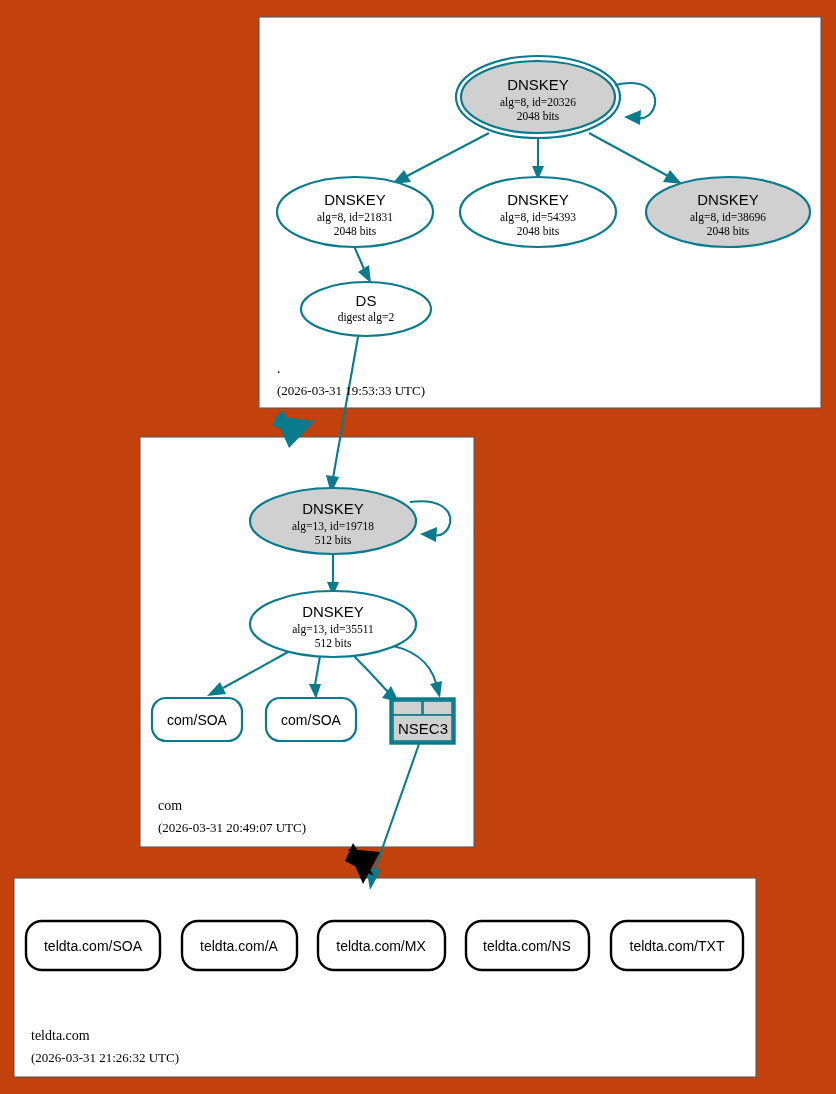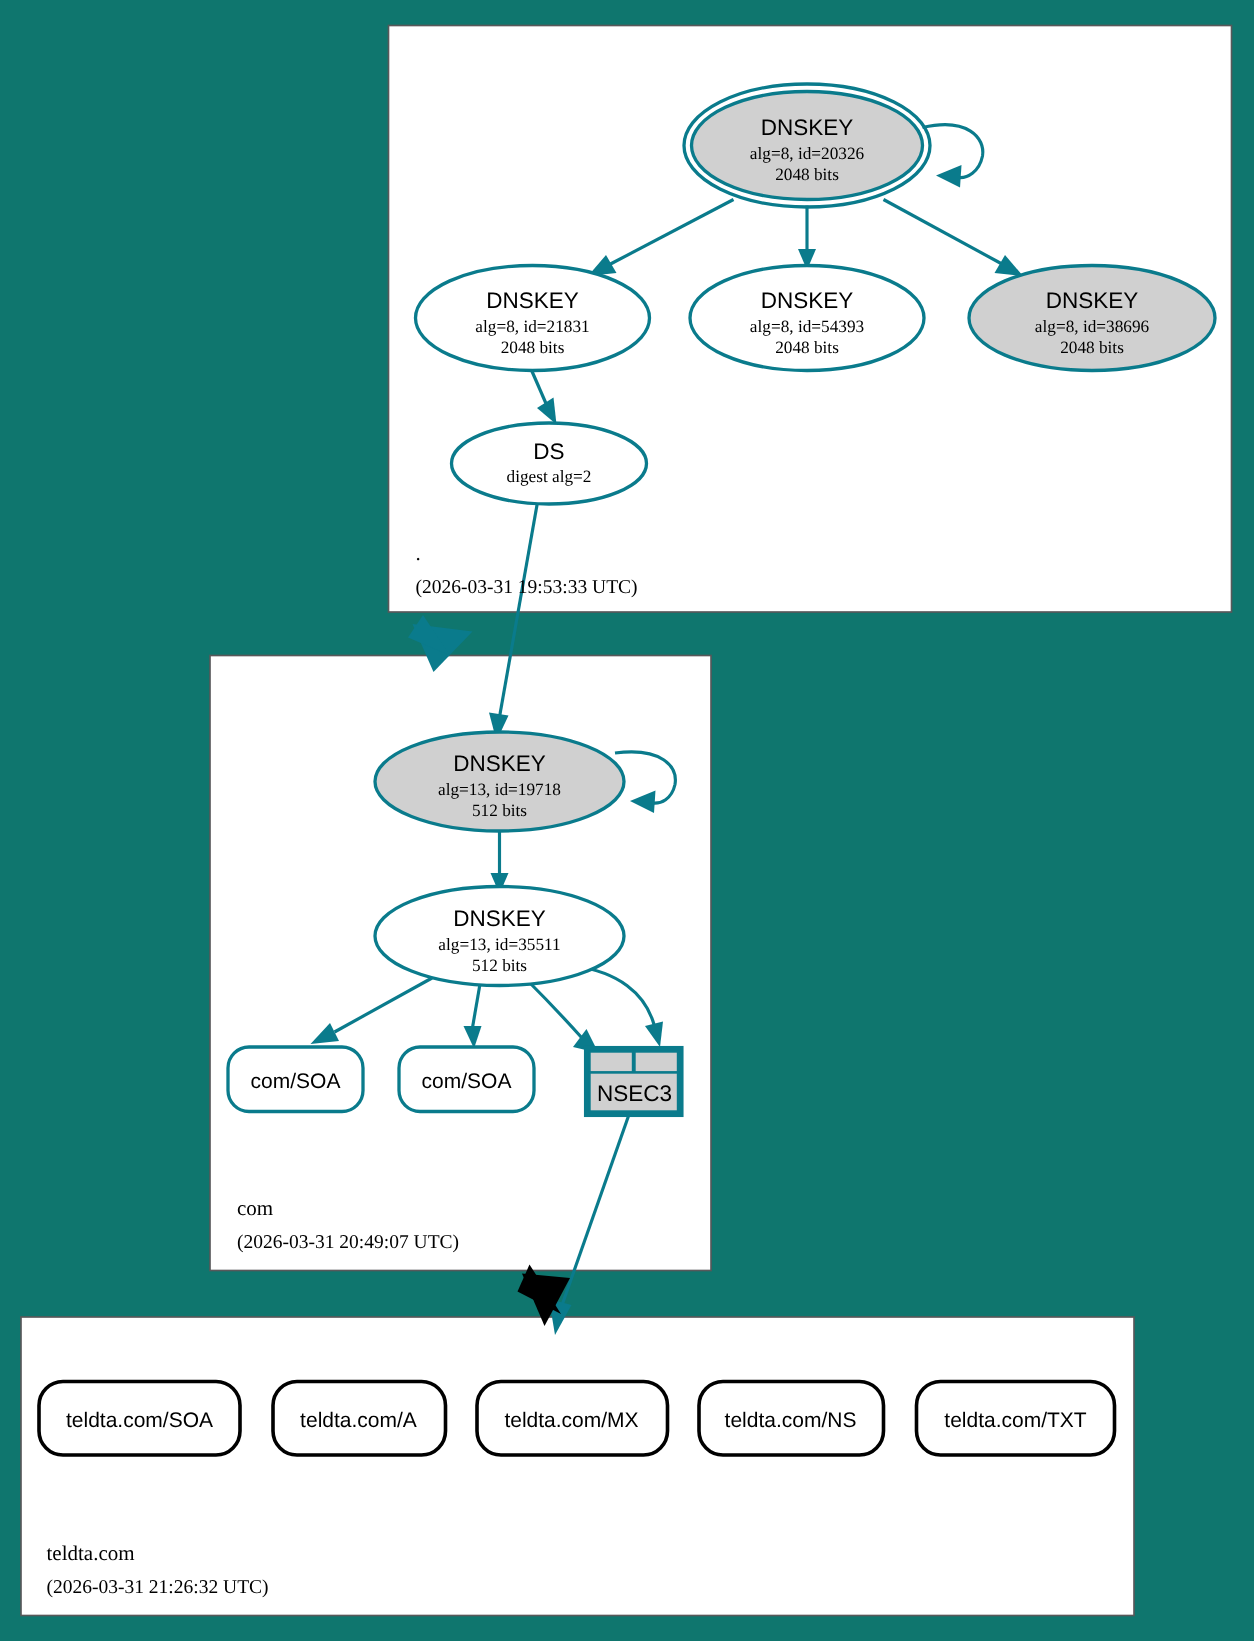--- a/index.html
+++ b/index.html
@@ -9,21 +9,21 @@
     background: #ffffff;
   }
   body {
     font-family: "Liberation Sans", sans-serif;
     -webkit-font-smoothing: antialiased;
   }
   #canvas {
     position: relative;
     width: 836px;
     height: 1094px;
-    background: #0f766e;
+    background: #c2410c;
     overflow: hidden;
   }
   svg#graph {
     position: absolute;
     left: 0;
     top: 0;
     width: 836px;
     height: 1094px;
   }
   

